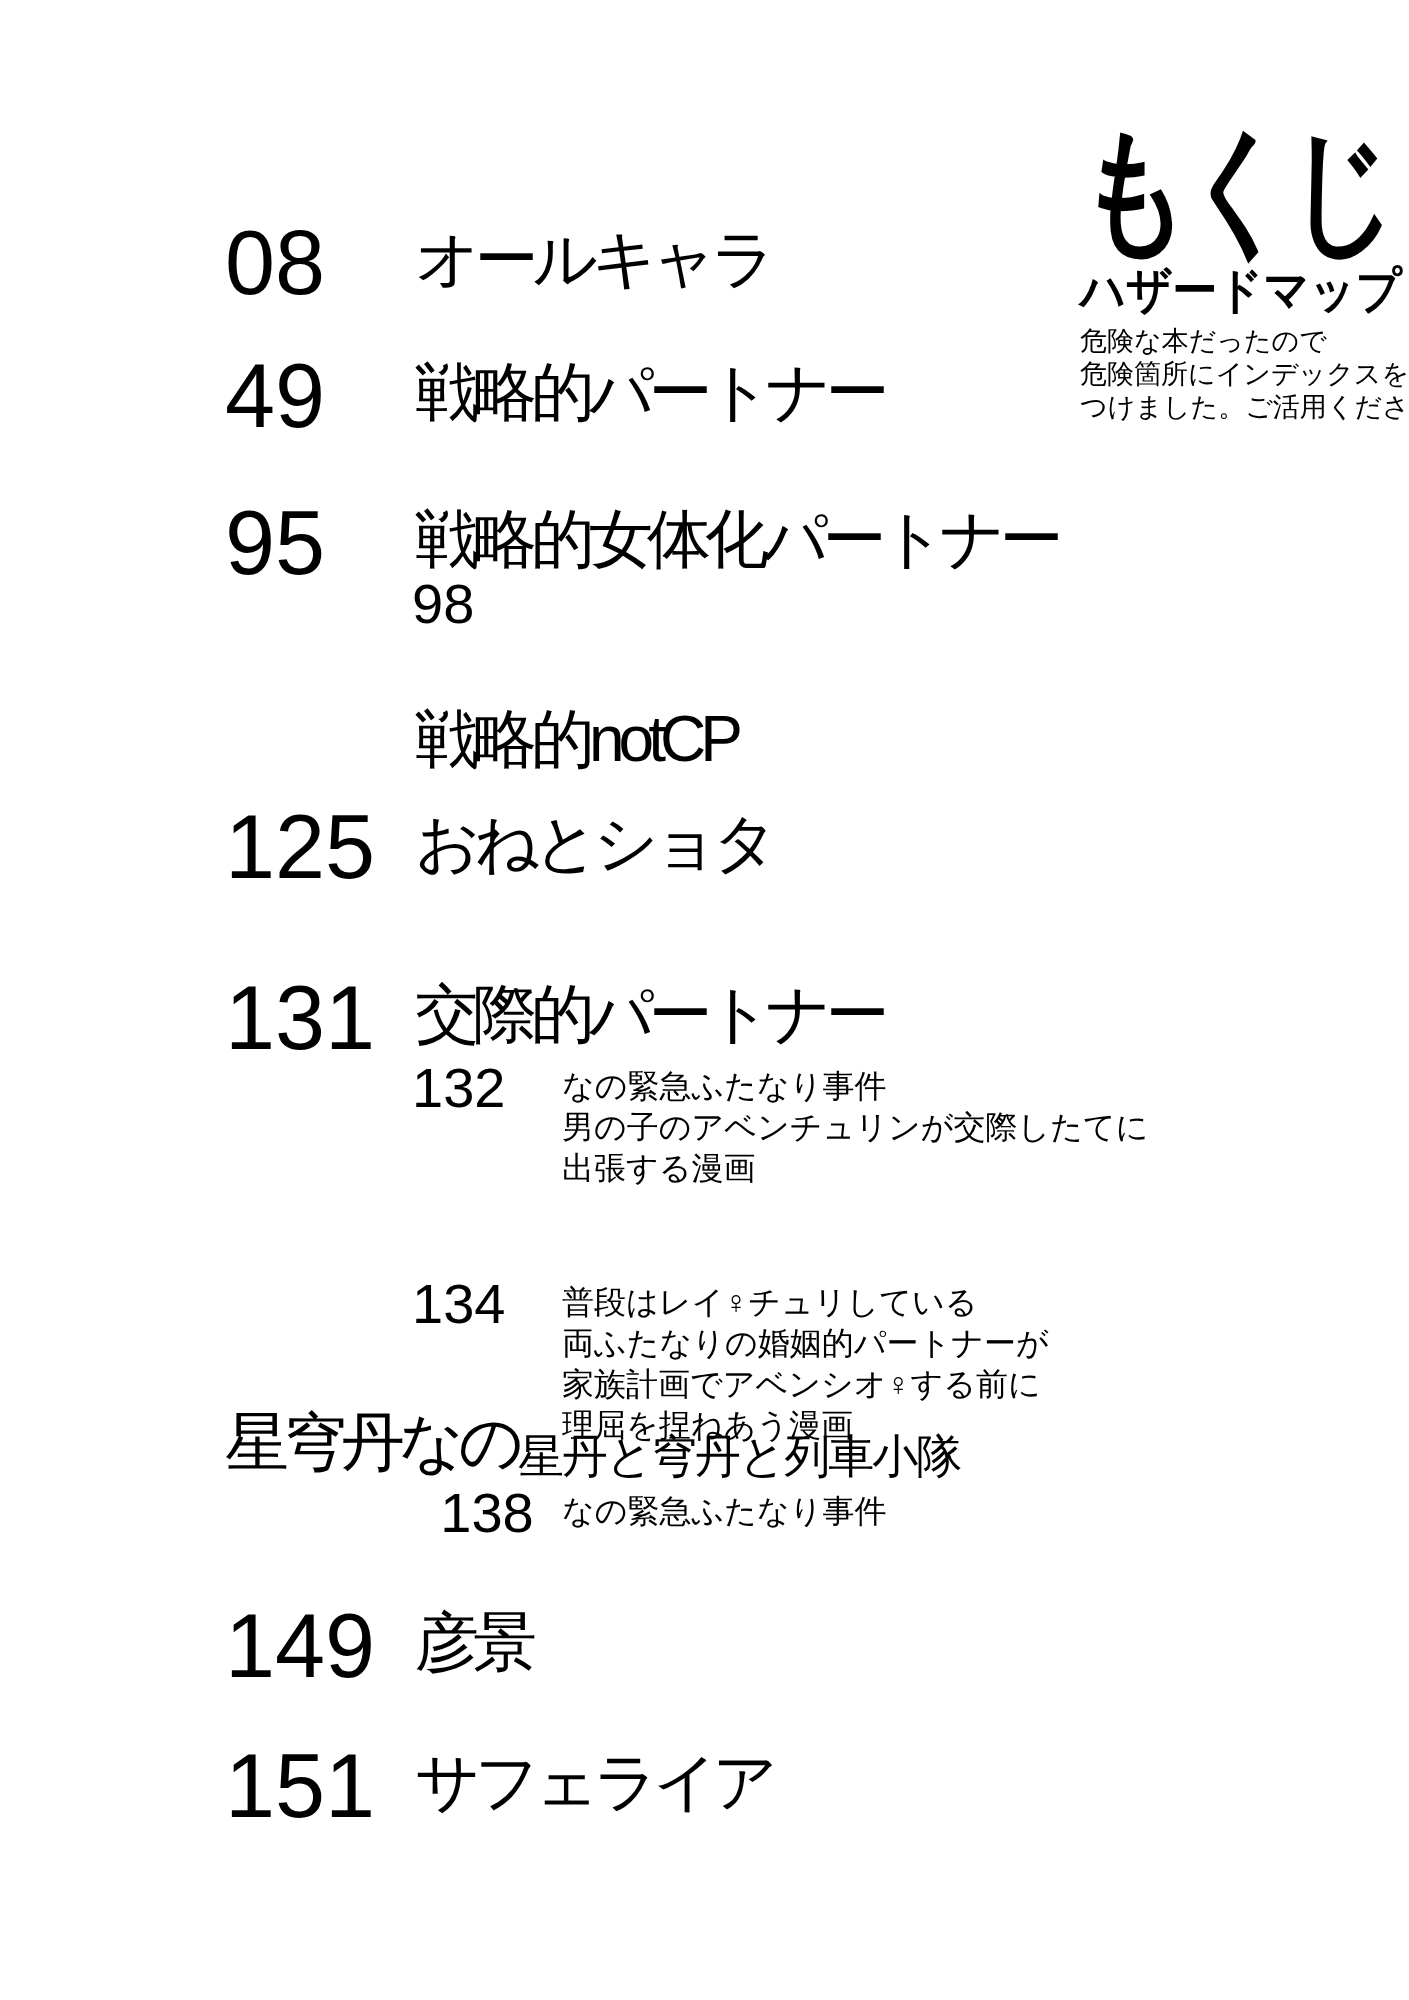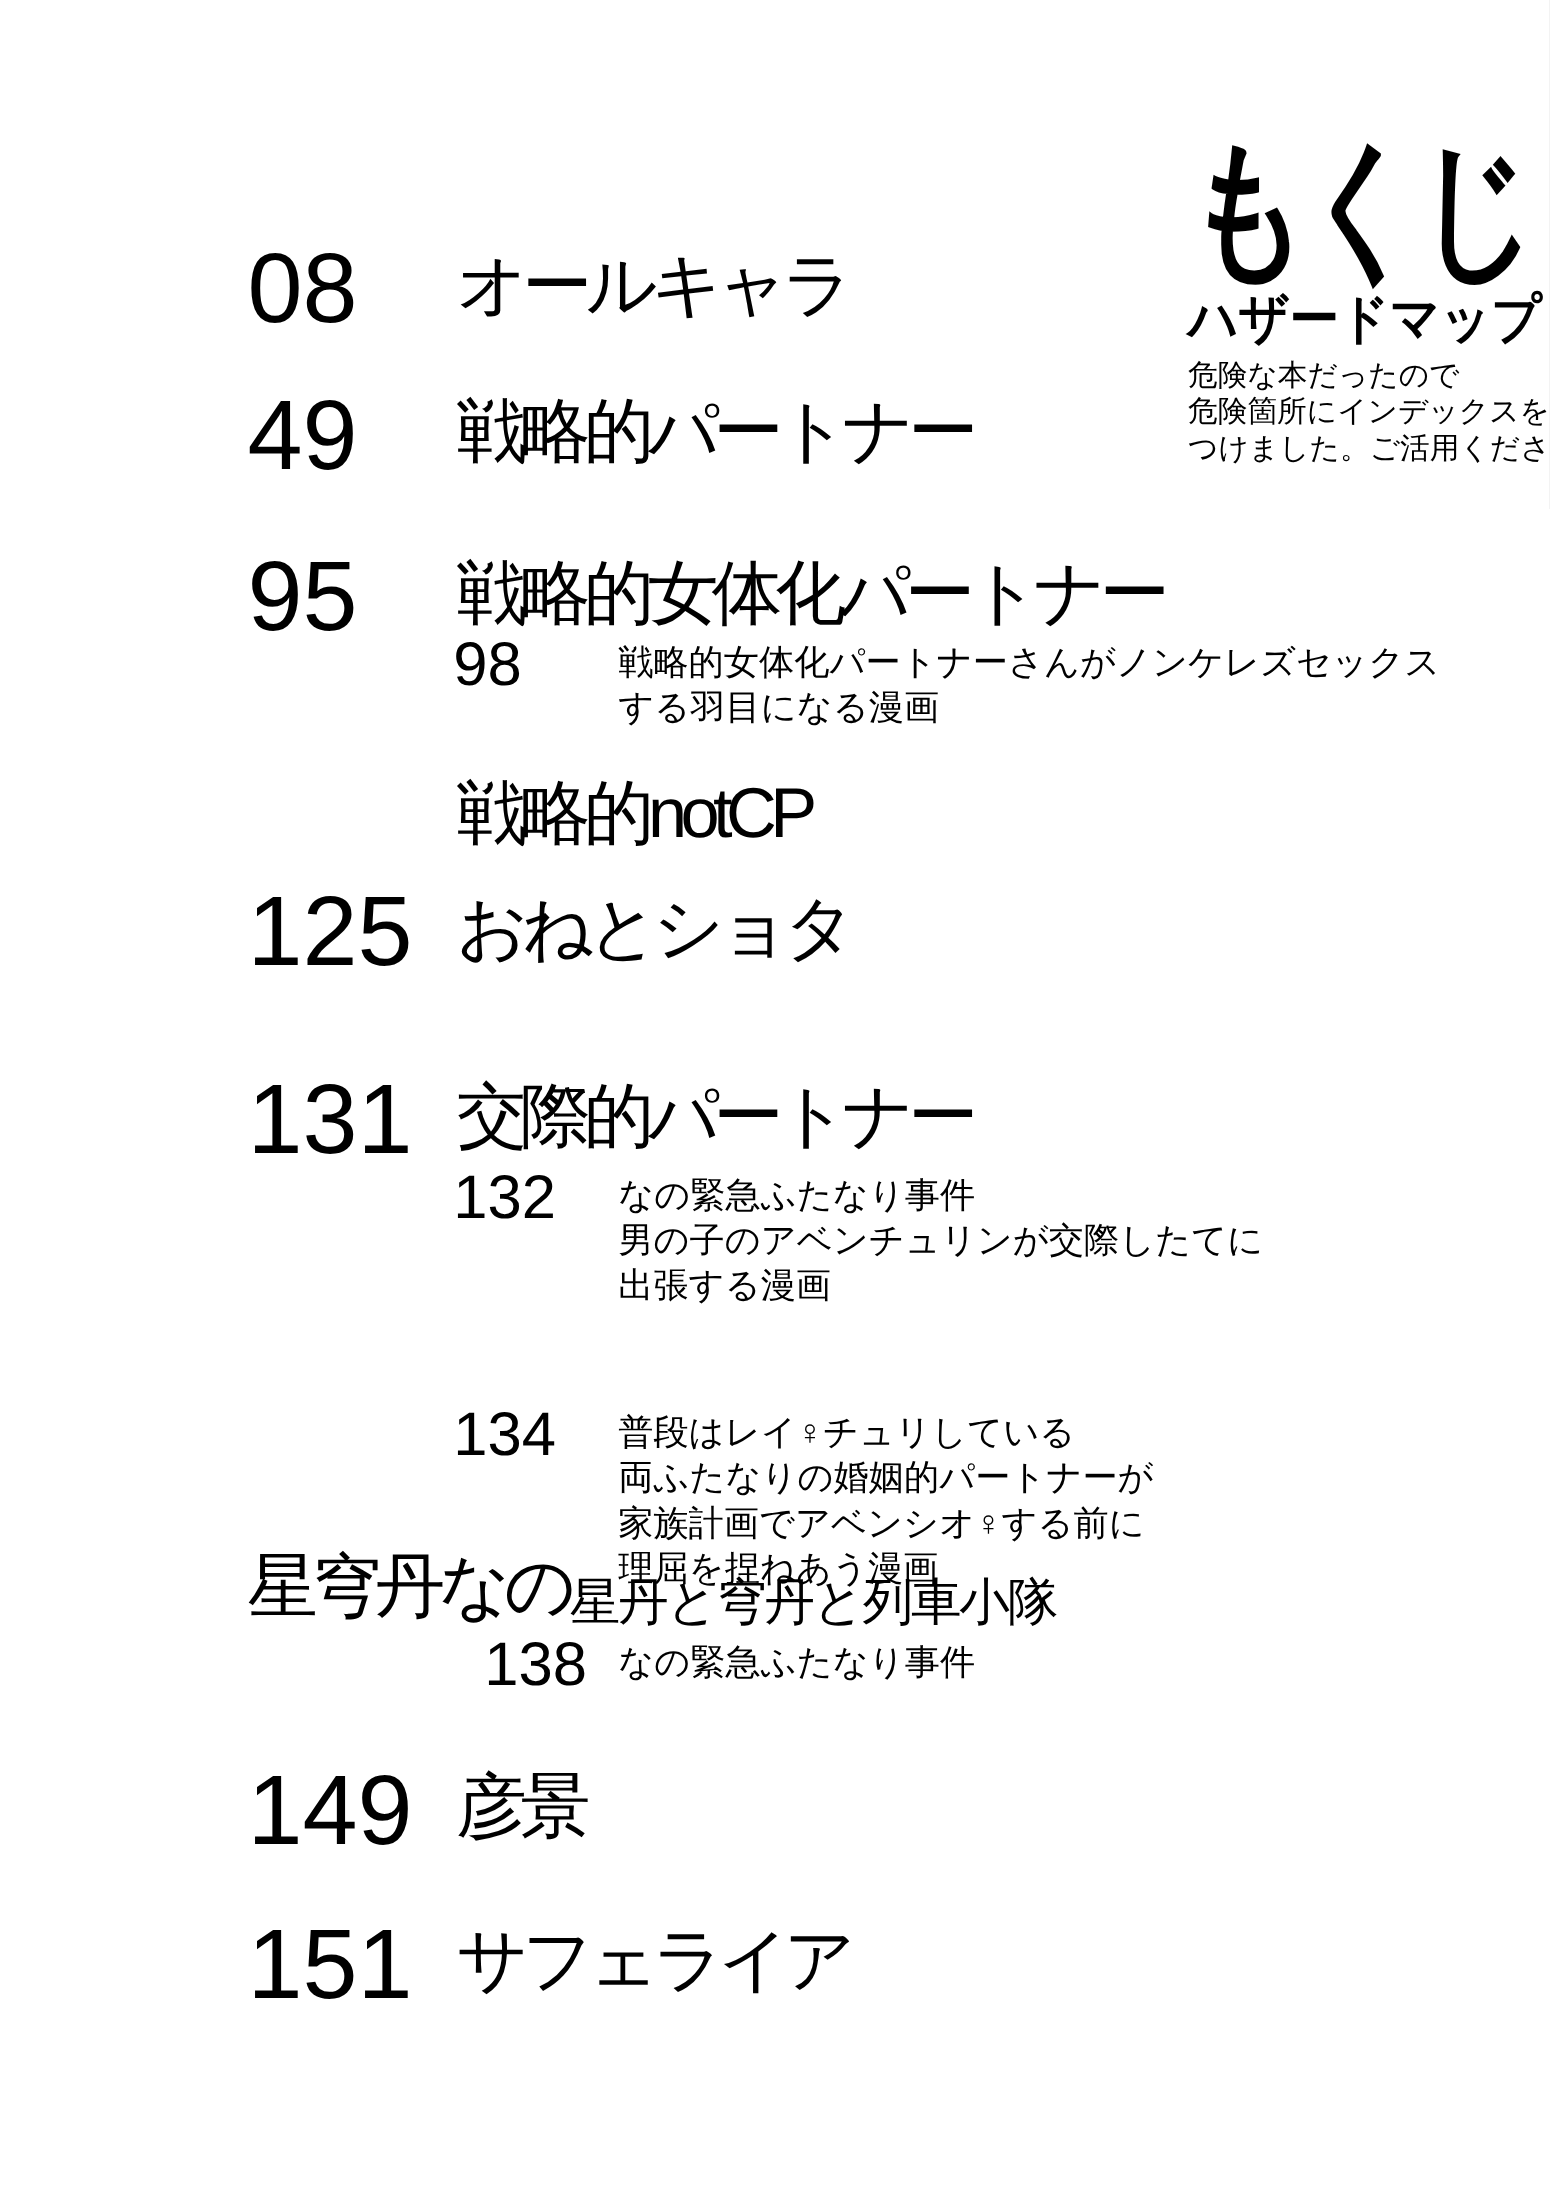--- a/index.html
+++ b/index.html
@@ -94,22 +94,20 @@
     <span class="title">戦略的パートナー</span>
   </div>
 
   <div class="row main r3">
     <span class="num">95</span>
     <span class="title">戦略的女体化パートナー</span>
   </div>
 
   <div class="row sub r4">
     <span class="subnum">98</span>
-    <span class="subtext">戦略的女体化パートナーさんがノンケレズセックス
-する羽目になる漫画</span>
   </div>
 
   <div class="row main r5">
     <span class="num">125</span>
     <span class="title">戦略的notCP
 おねとショタ</span>
   </div>
 
   <div class="row main r6">
     <span class="num">131</span>

